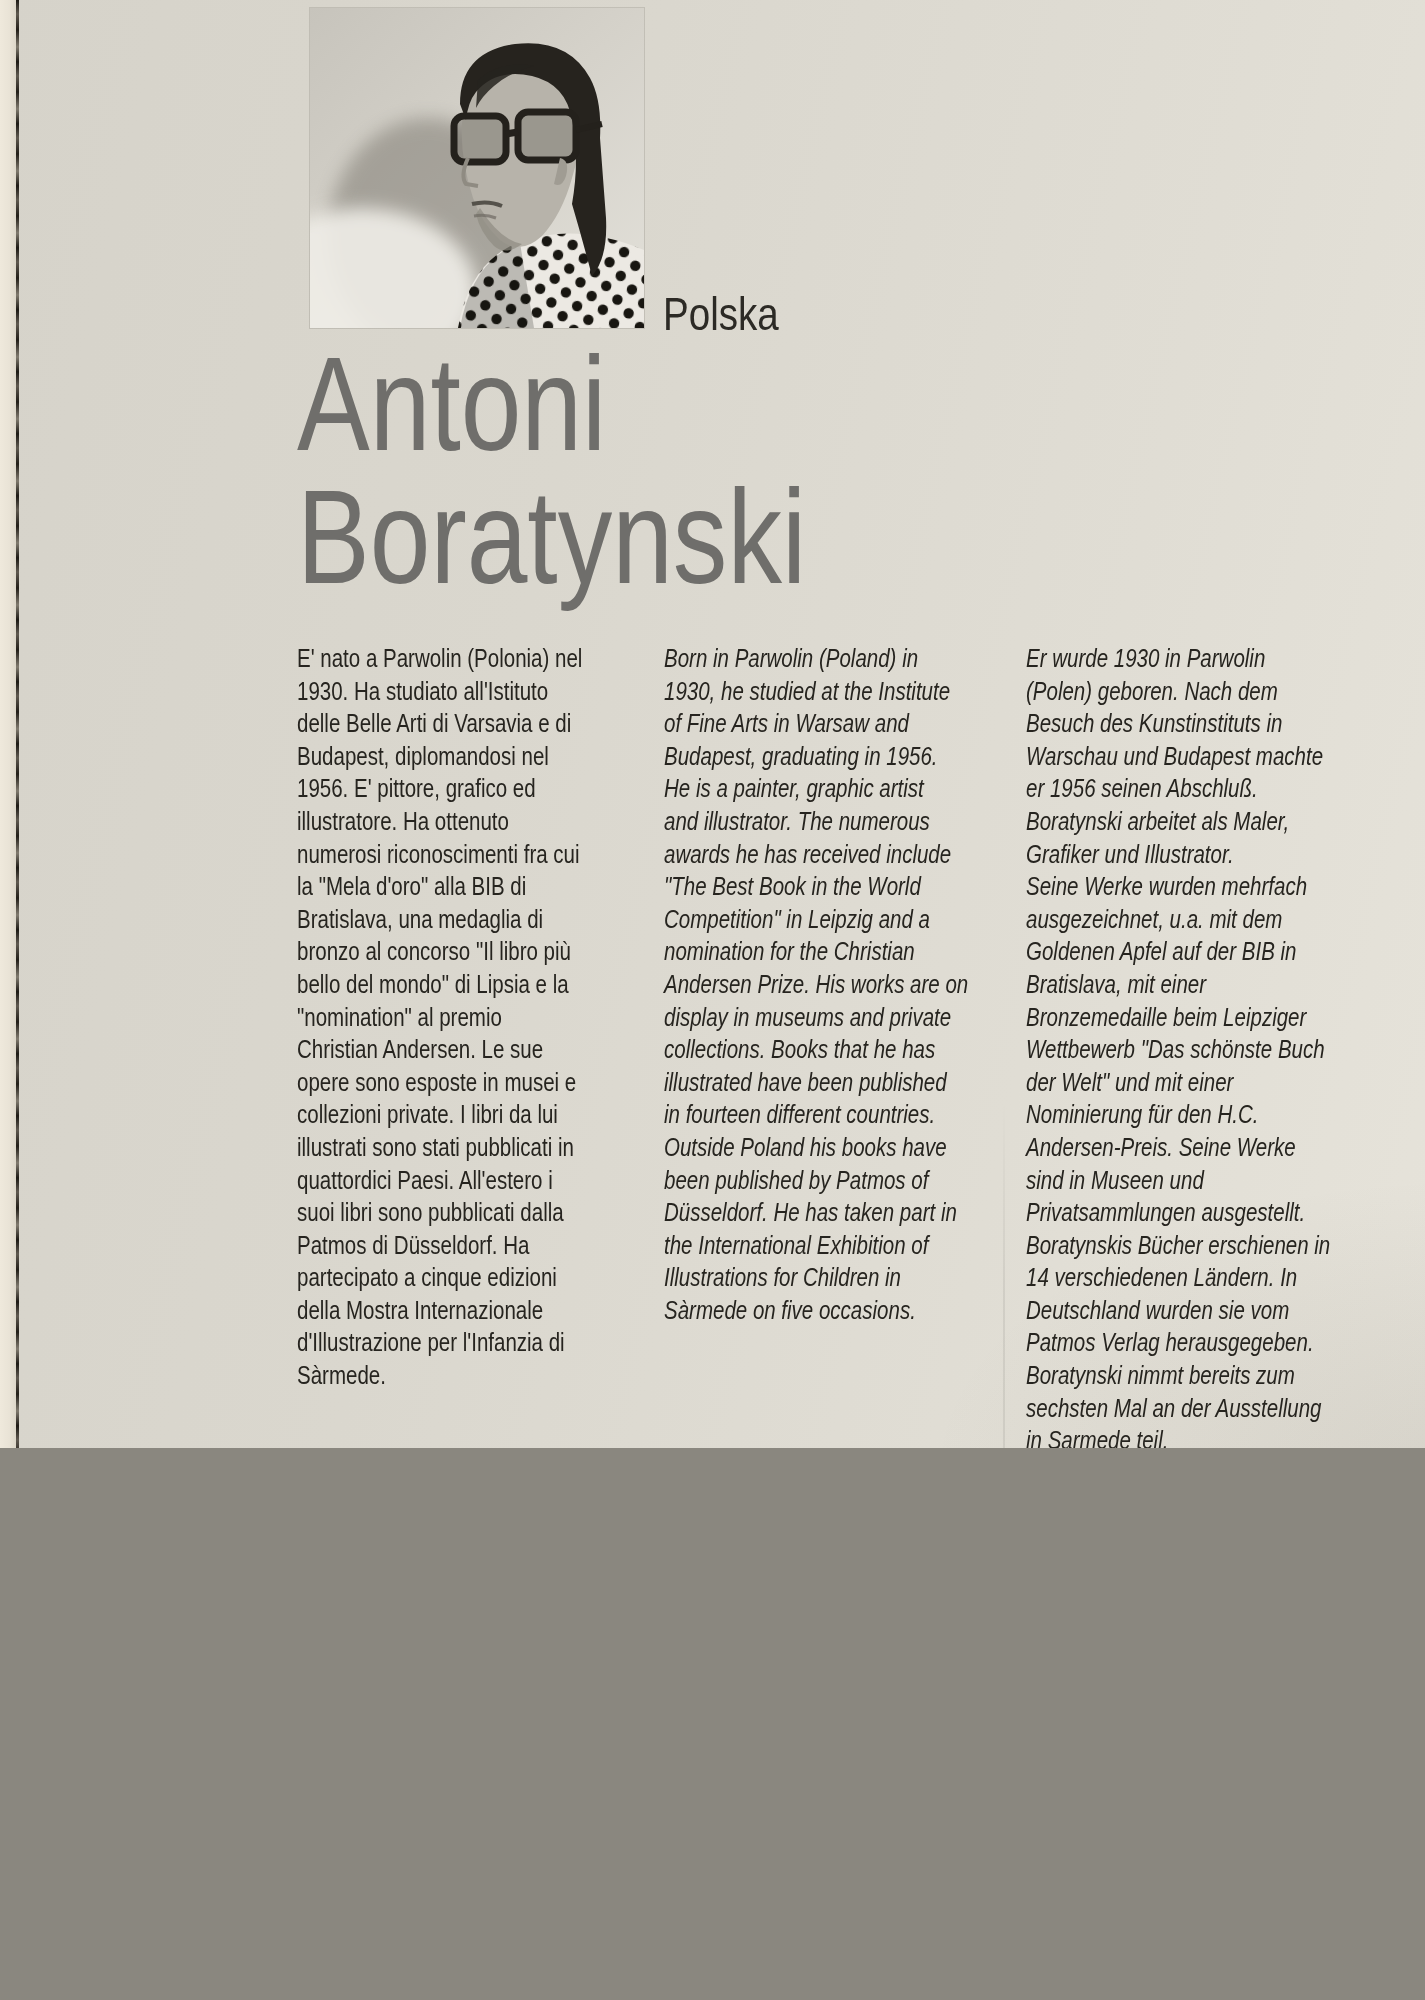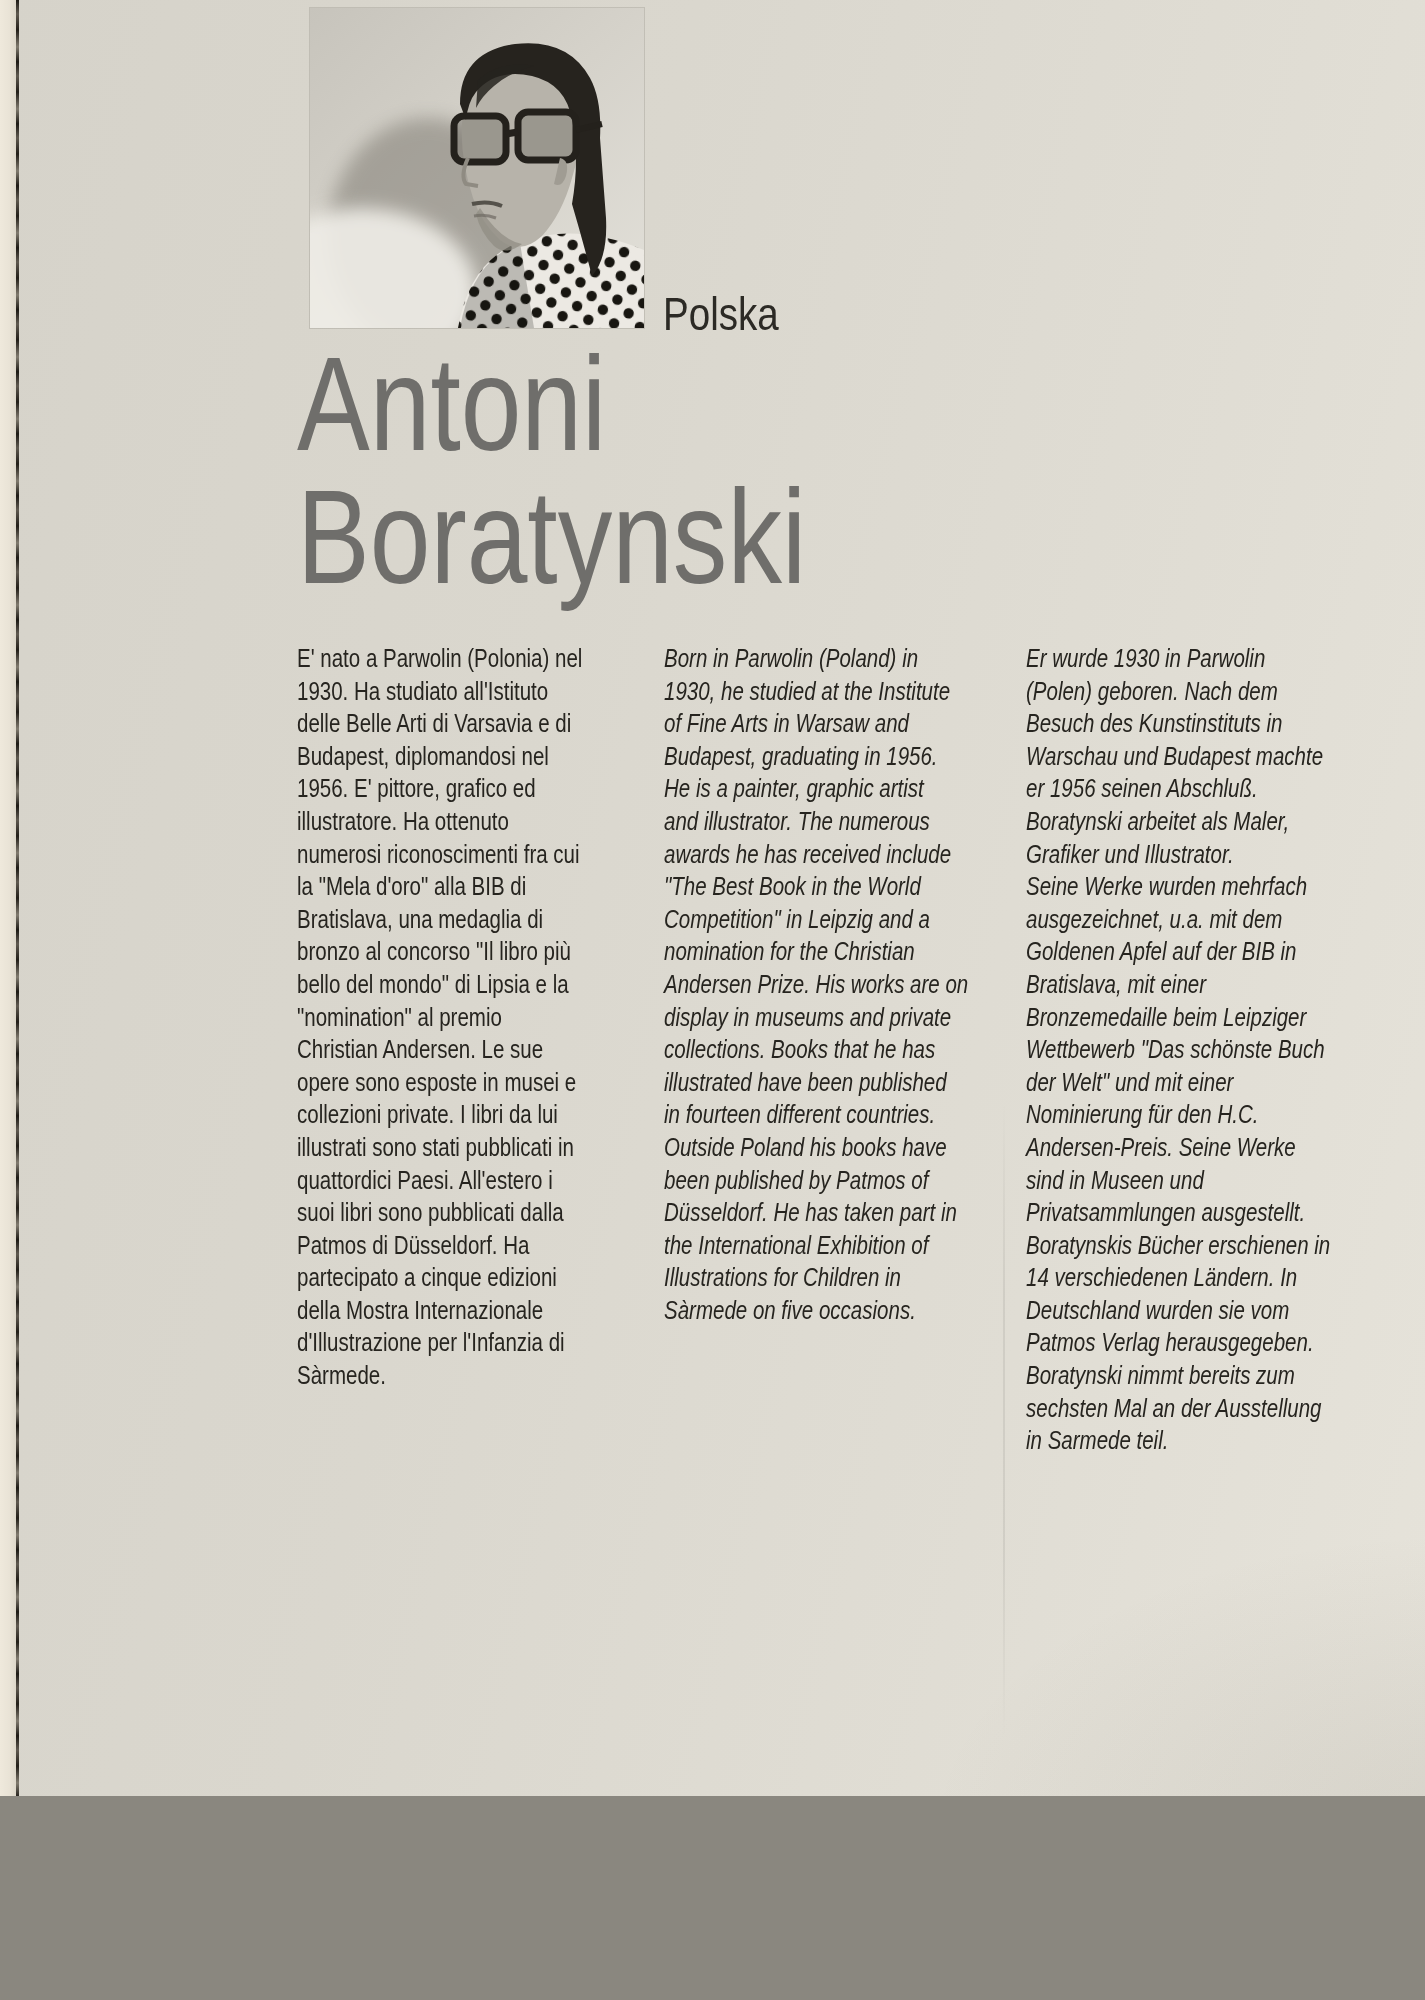--- a/index.html
+++ b/index.html
@@ -1,19 +1,19 @@
 <!DOCTYPE html>
 <html><head>
 <meta charset="utf-8">
 <style>
   html, body { margin: 0; padding: 0; background: #8a877f; }
   .page {
     position: relative;
     width: 1425px;
-    height: 1796px;
+    height: 1448px;
     overflow: hidden;
     font-family: "Liberation Sans", sans-serif;
     background:
       radial-gradient(900px 500px at 103% 102%, rgba(70,64,52,0.10), rgba(70,64,52,0) 60%),
       linear-gradient(103deg, #d6d3ca 0%, #dad7ce 38%, #e0ddd4 72%, #e6e3da 100%);
     color: #26241f;
   }
   
   .edge-strip {
     position: absolute; left: 0; top: 0; width: 16px; height: 2000px;

